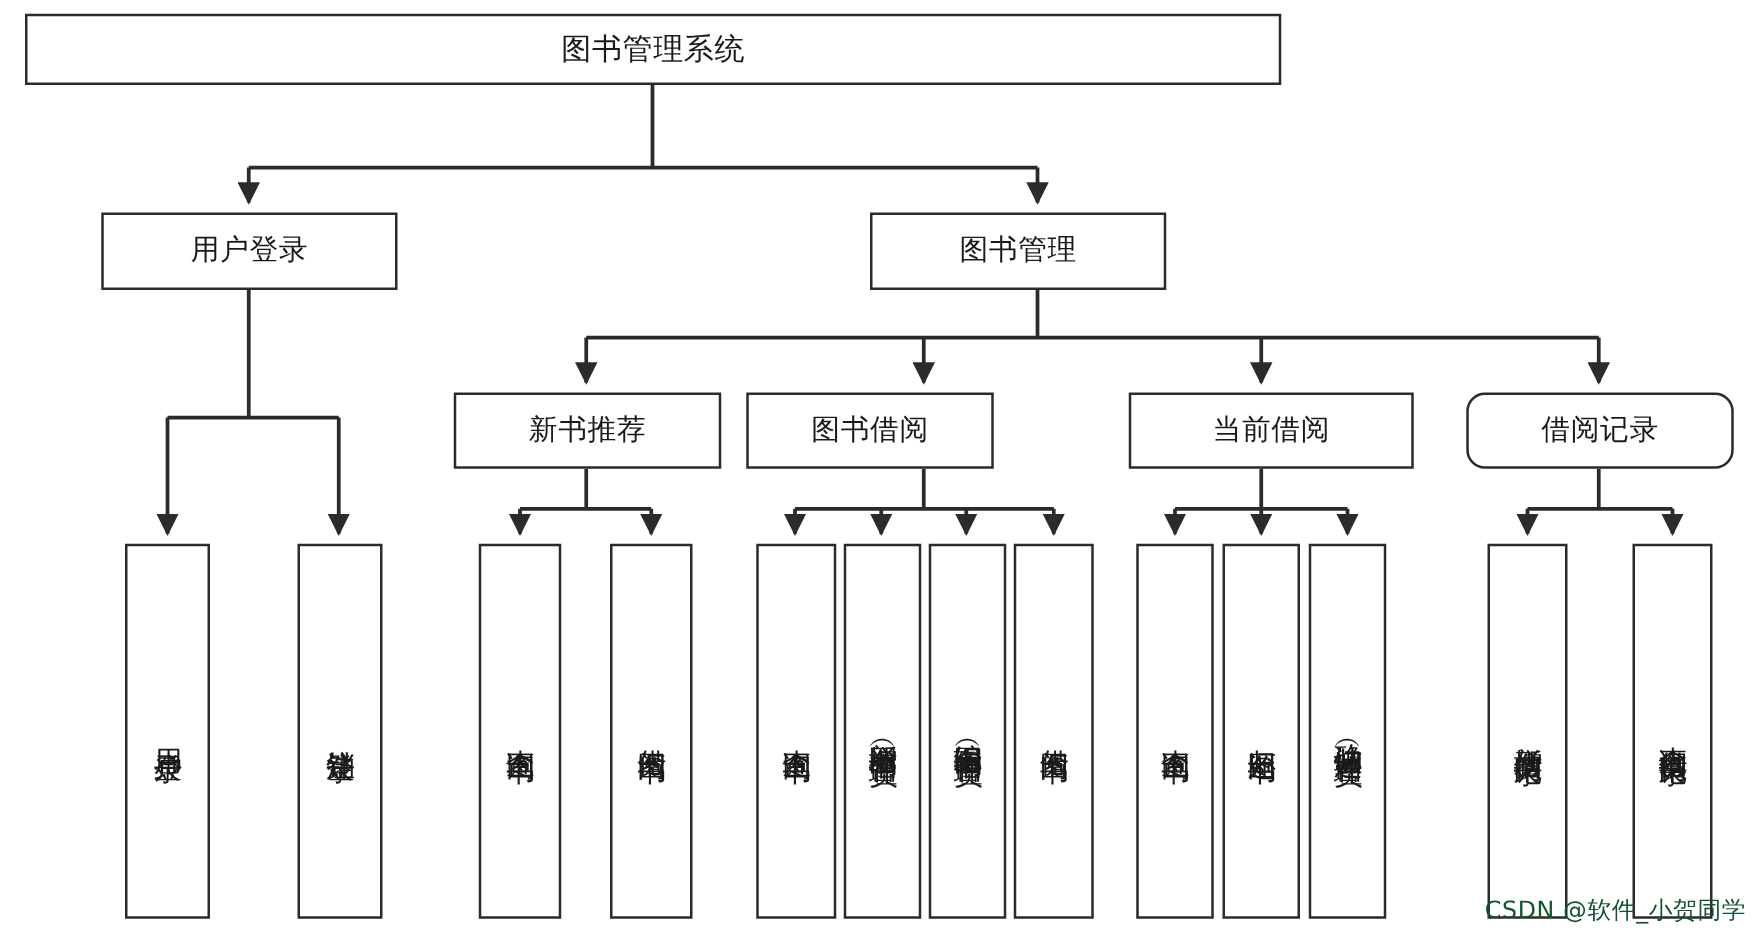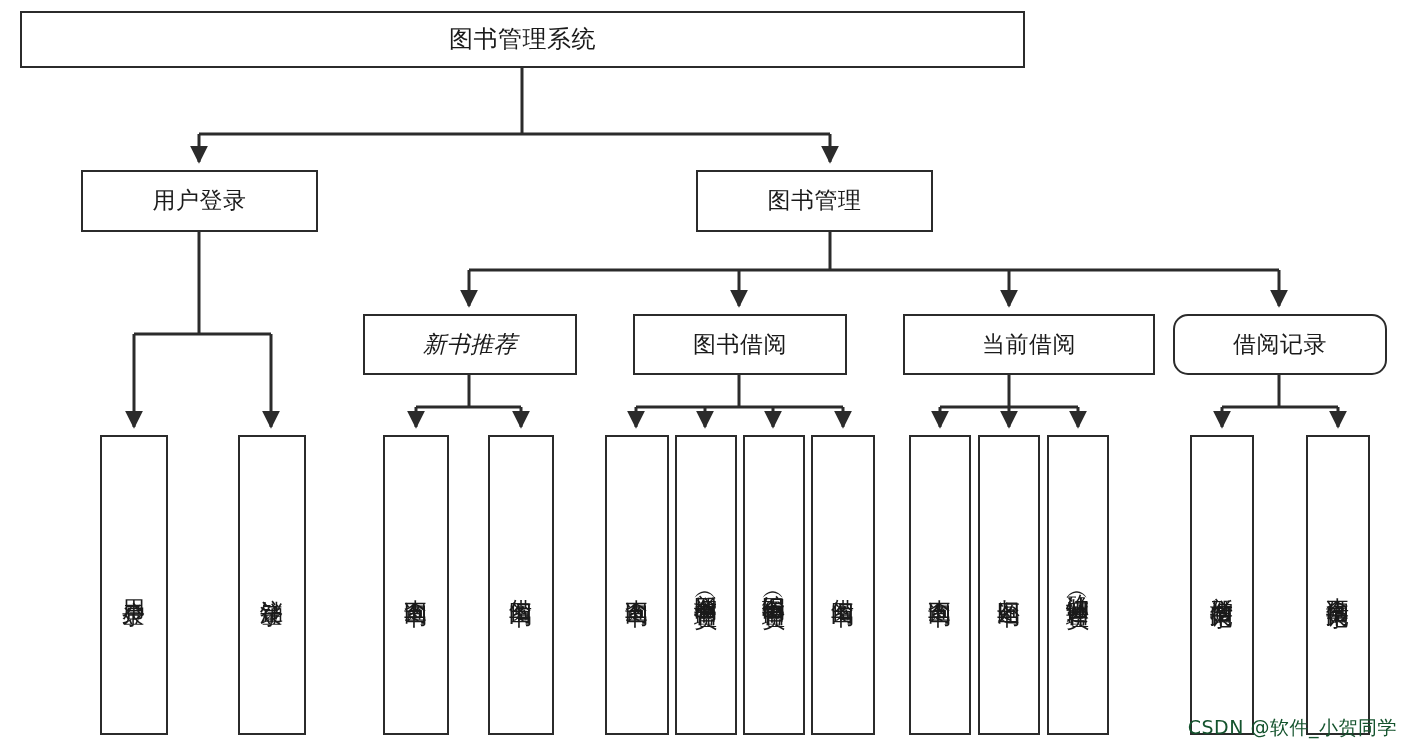--- a/index.html
+++ b/index.html
@@ -134,27 +134,27 @@
     <span class="node-label">图书管理系统</span>
   </div>
 
   <div class="node horizontal" style="left:81px; top:170px; width:237px; height:62px;">
     <span class="node-label">用户登录</span>
   </div>
   <div class="node horizontal" style="left:684px; top:170px; width:237px; height:62px;margin-left:12px;">
     <span class="node-label">图书管理</span>
   </div>
 
-  <div class="node horizontal" style="left:363px; top:314px; width:214px; height:61px;font-style:italic;">
+  <div class="node horizontal" style="left:363px; top:314px; width:214px; height:61px;">
     <span class="node-label">新书推荐</span>
   </div>
-  <div class="node horizontal" style="left:633px; top:314px; width:214px; height:61px;">
+  <div class="node horizontal" style="left:597px; top:314px; width:198px; height:61px;">
     <span class="node-label">图书借阅</span>
   </div>
-  <div class="node horizontal" style="left:903px; top:314px; width:252px; height:61px;">
+  <div class="node horizontal" style="left:903px; top:314px; width:228px; height:61px;">
     <span class="node-label">当前借阅</span>
   </div>
   <div class="node horizontal" style="left:1173px; top:314px; width:214px; height:61px;border-radius:15px;">
     <span class="node-label">借阅记录</span>
   </div>
 
   <div class="node vertical" style="left:100px; top:435px; width:68px; height:300px;">
     <span class="node-label">用户登录</span>
   </div>
   <div class="node vertical" style="left:238px; top:435px; width:68px; height:300px;">

